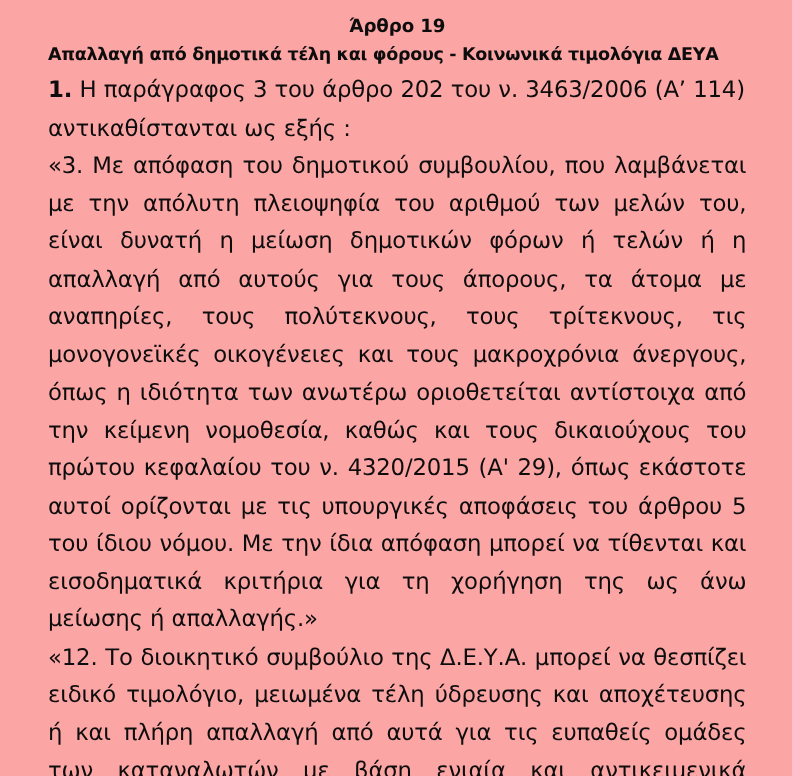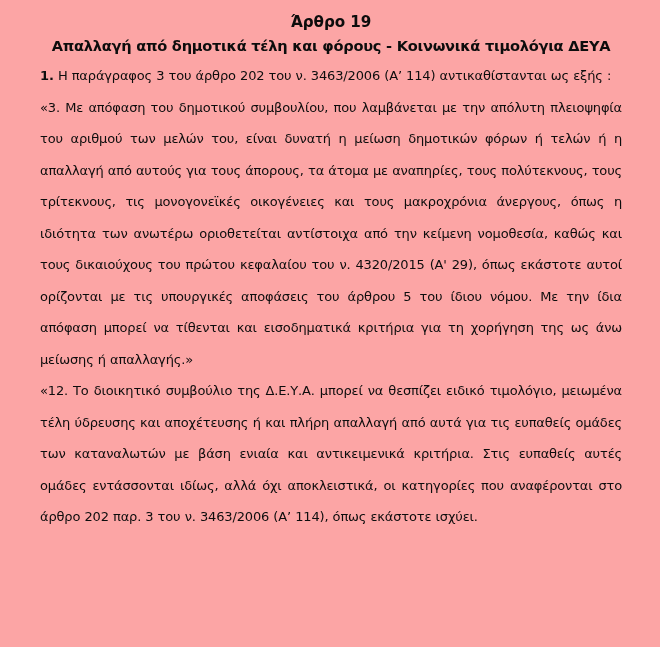--- a/index.html
+++ b/index.html
@@ -25,29 +25,28 @@
   }
   .doc-title {
     text-align: center;
     font-weight: bold;
     font-size: 15.2px;
     line-height: 23px;
     letter-spacing: -0.1px;
     margin: 5px 0 0 0;
   }
   .doc-subtitle {
-    text-align: center;
     font-weight: bold;
     font-size: 14.6px;
     line-height: 24px;
     letter-spacing: -0.25px;
     margin: 0 0 2px 0;
   }
   .para {
-    font-size: 13px;
+    font-size: 19px;
     line-height: 31.5px;
     text-align: justify;
     text-justify: inter-word;
     letter-spacing: -0.15px;
     margin: 0;
     word-spacing: 0.2px;
   }
   .para.nojust {
     text-align: left;
   }

